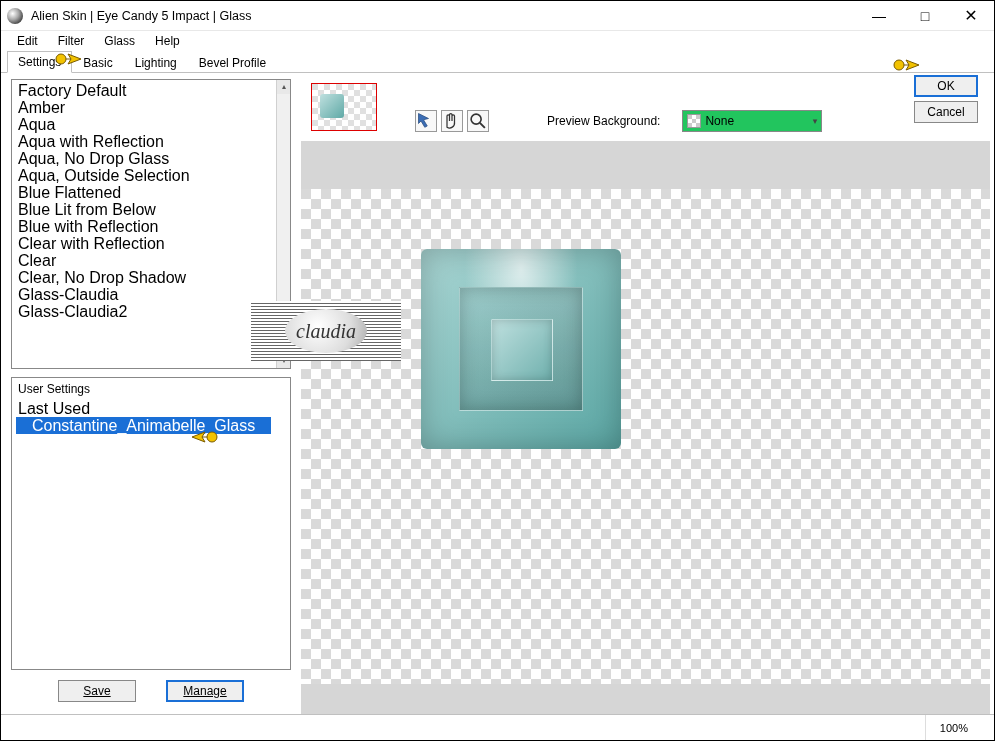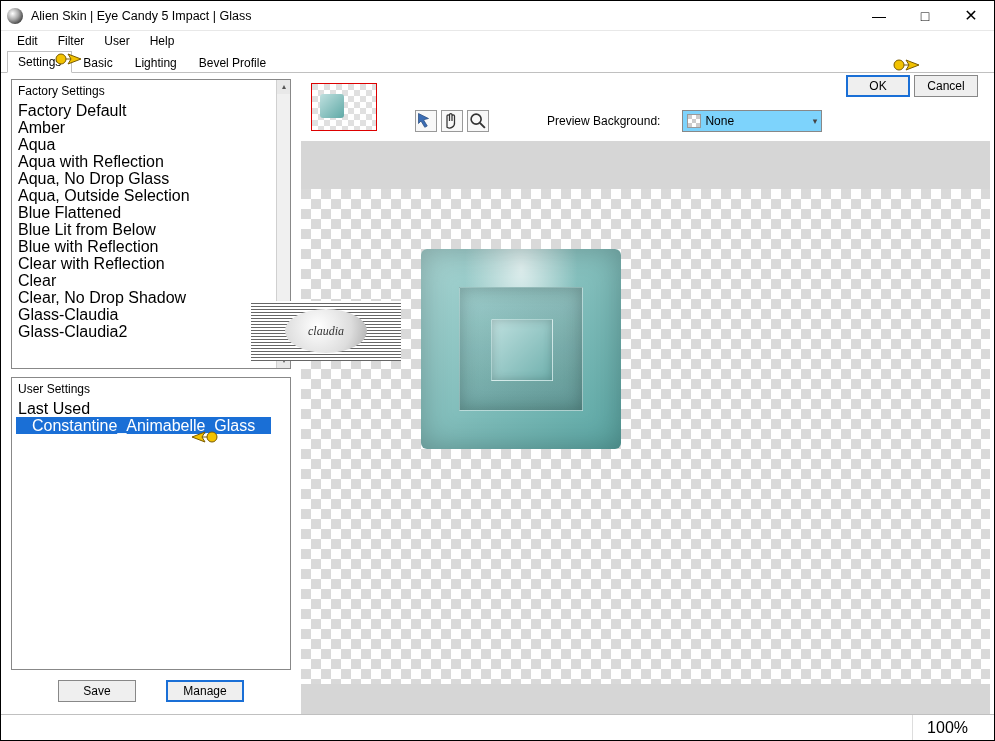--- a/index.html
+++ b/index.html
@@ -137,20 +137,21 @@
     background: #1a6fd6;
     color: #fff;
     display: inline-block;
     padding: 1px 16px;
   }
   .btnrow {
     display: flex;
     gap: 30px;
     justify-content: center;
     padding: 2px 0 6px 0;
+    text-decoration: underline;
   }
   .btn {
     width: 78px;
     height: 22px;
     border: 1px solid #888;
     background: #efefef;
     font-size: 12px;
     display:flex;align-items:center;justify-content:center;
   }
   .btn.highlight {
@@ -205,34 +206,34 @@
     display:flex;align-items:center;justify-content:center;
     font-size:13px;
   }
   .pb-row {
     display:flex;align-items:center;gap:22px;
     margin-left: 48px;
     margin-top: 26px;
   }
   .pb-label{font-size:12px;}
   .pb-select{
-    width:140px;height:22px;border:1px solid #888;background:#7dd3fc;
+    width:140px;height:22px;border:1px solid #888;background:#22c55e;
     display:flex;align-items:center;padding:0 4px;justify-content:space-between;
   }
   .pb-select .sw{
     width:14px;height:14px;border:1px solid #999;
     background:
       repeating-conic-gradient(#fff 0% 25%, #ccc 0% 50%) 0 0/8px 8px;
     margin-right:4px;flex-shrink:0;
   }
   .pb-select .txt{flex:1;font-size:12px;}
   .pb-select .arr{font-size:9px;color:#444;}
   .okcancel {
     position:absolute;right:16px;top:2px;
-    display:flex;flex-direction:row;gap:4px;
+    display:flex;flex-direction:column;gap:4px;
   }
   .okcancel .btn{width:64px;}
   
   .stage-wrap{
     flex:1;display:flex;flex-direction:column;min-height:0;
     padding: 4px 4px 0 4px;
   }
   .stage-header-strip{
     height:48px;background:#d6d6d6;
   }
@@ -271,35 +272,35 @@
     position:absolute;
     left:70px;top:70px;width:60px;height:60px;
     border:1px solid rgba(255,255,255,0.4);
     background: linear-gradient(135deg,#bfe0df 0%, #6fb0ad 100%);
     box-shadow: inset 0 0 10px rgba(0,0,0,0.2);
   }
   
   .statusbar{
     height:26px;border-top:1px solid #c0c0c0;
     display:flex;align-items:center;justify-content:flex-end;
-    padding:0 12px;gap:10px;background:#fff;font-size:16px;
+    padding:0 12px;gap:10px;background:#fff;font-size:11px;
   }
   .status-cell{border-left:1px solid #ddd;padding:0 14px;height:100%;display:flex;align-items:center;}
   
   .hand{
     position:absolute;width:27px;height:20px;z-index:50;pointer-events:none;
   }
   .hand svg{width:100%;height:100%;}
   
   .watermark{
     position:absolute;left:250px;top:300px;width:150px;height:60px;
     background:
       repeating-linear-gradient(0deg,#666 0px,#666 1px,#fff 1px,#fff 3px);
     z-index:40;display:flex;align-items:center;justify-content:center;
-    font-style:italic;font-family:"Comic Sans MS",cursive;font-size:12px;
+    font-style:italic;font-family:"Comic Sans MS",cursive;font-size:20px;
     pointer-events:none;
   }
   .watermark .oval{
     background:radial-gradient(circle at 40% 40%, #fff 0%, #ddd 60%, #aaa 100%);
     border-radius:50%;width:82px;height:44px;display:flex;align-items:center;justify-content:center;
     color:#333;
   }
 </style>
 </head>
 <body>
@@ -311,37 +312,36 @@
     <div class="title">Alien Skin | Eye Candy 5 Impact | Glass</div>
     <div class="tb-spacer"></div>
     <div class="tb-btn">―</div>
     <div class="tb-btn">□</div>
     <div class="tb-btn close">✕</div>
   </div>
 
   <div class="menubar">
     <div class="menu-item">Edit</div>
     <div class="menu-item">Filter</div>
-    <div class="menu-item">User</div>
+    <div class="menu-item">Glass</div>
     <div class="menu-item">Help</div>
   </div>
 
   <div class="tabbar">
     <div class="tab active">Settings</div>
     <div class="tab">Basic</div>
     <div class="tab">Lighting</div>
     <div class="tab">Bevel Profile</div>
   </div>
 
   <div class="content">
 
     <div class="leftpanel">
       <div class="listbox factory">
         <div class="list-inner">
-          <div class="list-header">Factory Settings</div>
           <div class="list-item">Factory Default</div>
           <div class="list-item">Amber</div>
           <div class="list-item">Aqua</div>
           <div class="list-item">Aqua with Reflection</div>
           <div class="list-item">Aqua, No Drop Glass</div>
           <div class="list-item">Aqua, Outside Selection</div>
           <div class="list-item">Blue Flattened</div>
           <div class="list-item">Blue Lit from Below</div>
           <div class="list-item">Blue with Reflection</div>
           <div class="list-item">Clear with Reflection</div>

